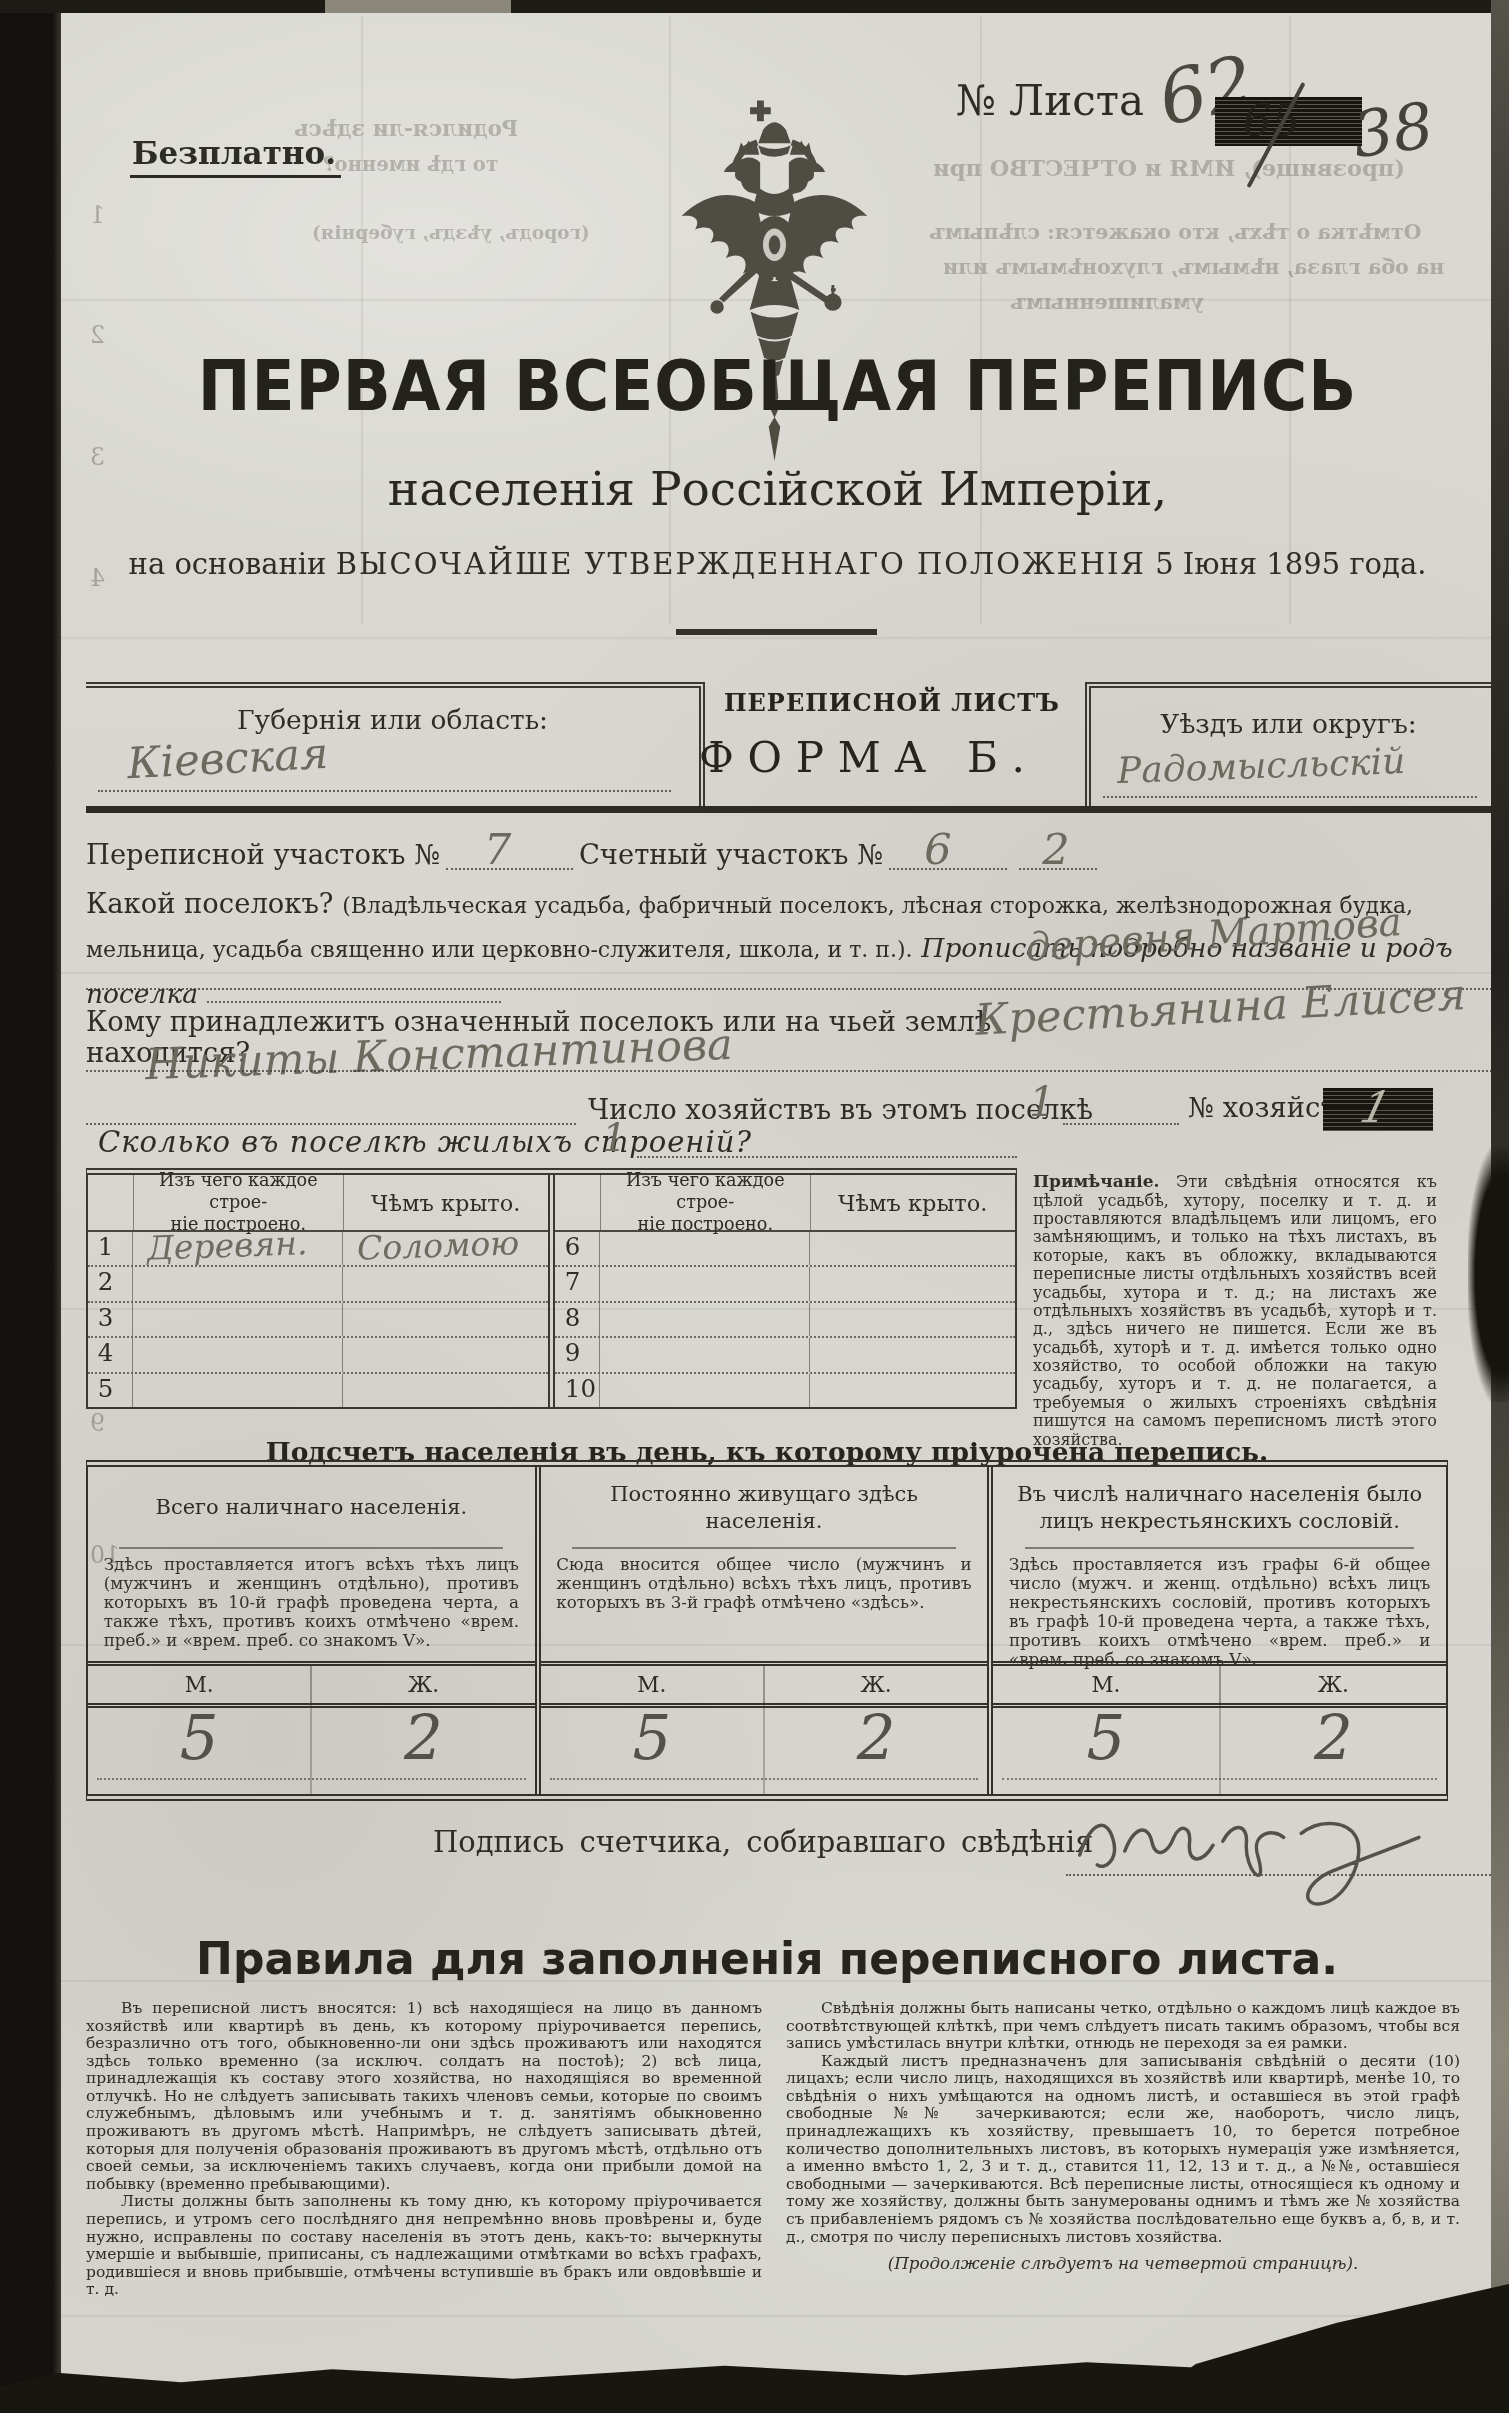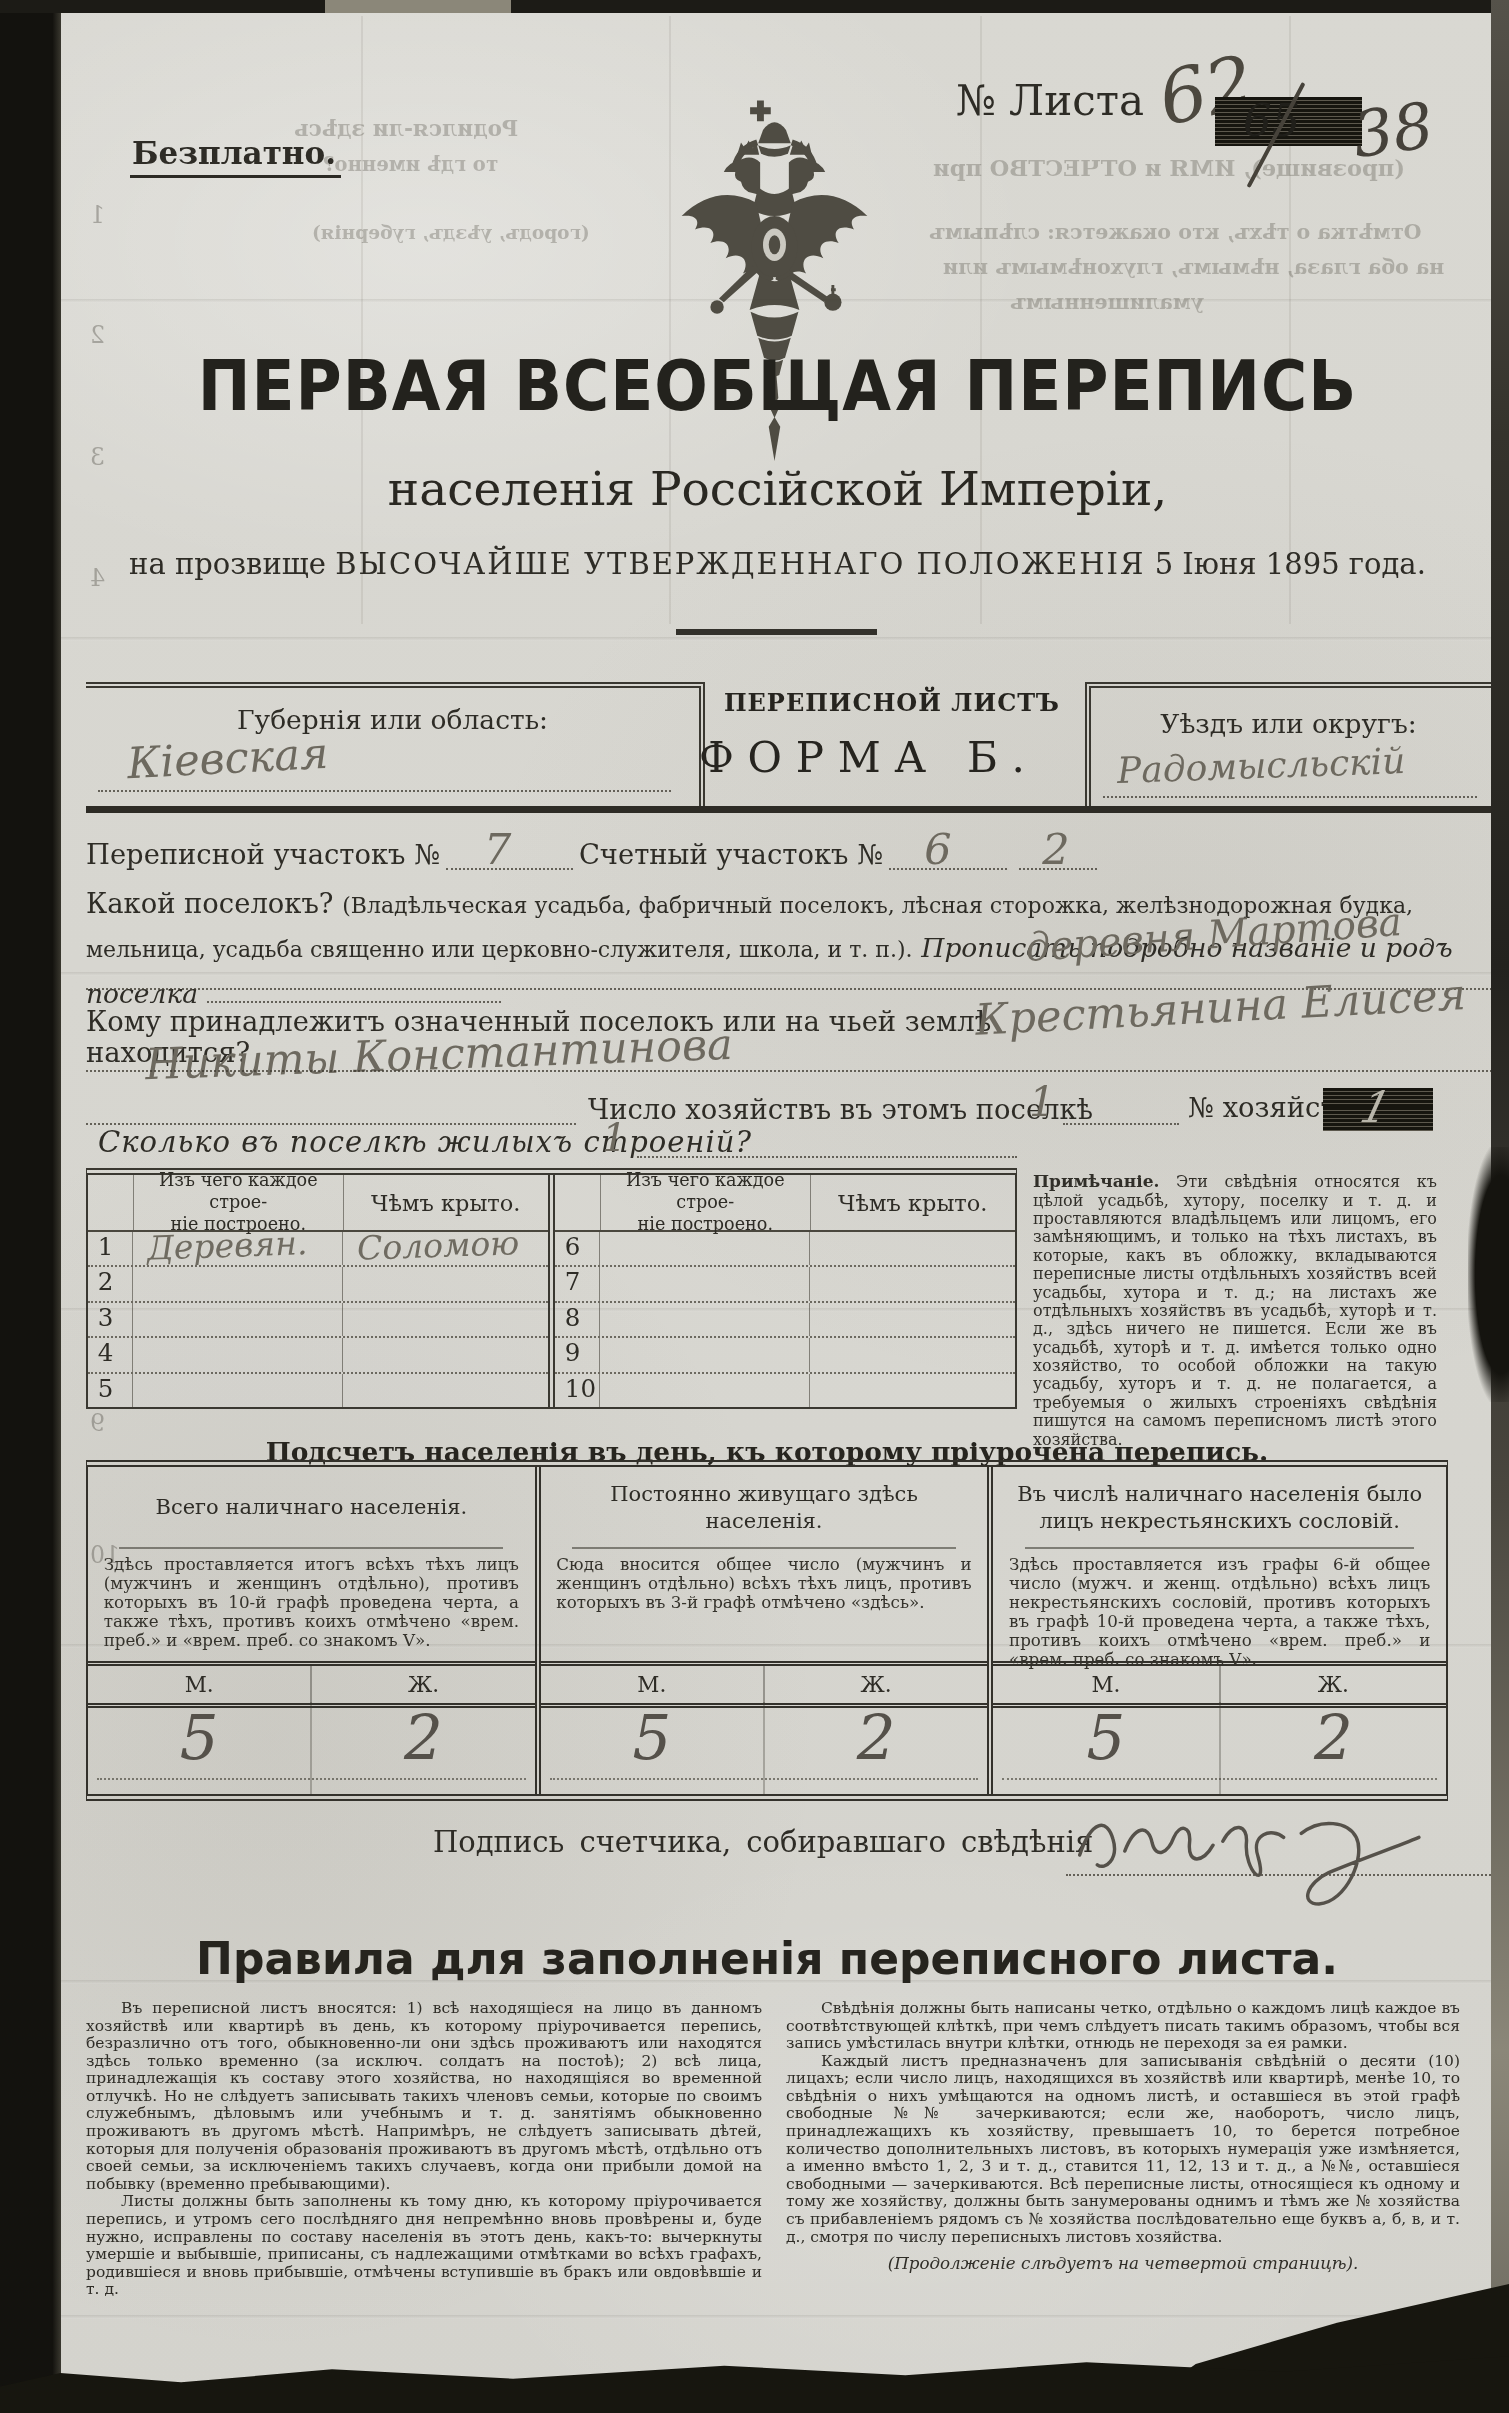--- a/index.html
+++ b/index.html
@@ -205,21 +205,21 @@
   <div class="abs" id="sheetlbl">№ Листа</div>
   <div class="abs hw" id="hw62">62</div>
   <div class="abs" id="hatch37"></div>
   <div class="abs hw" id="v37">65</div>
   <div class="abs" id="strike37"></div>
   <div class="abs hw" id="hw38">38</div>
 
   <div class="abs ctr sans" id="t1">ПЕРВАЯ ВСЕОБЩАЯ ПЕРЕПИСЬ</div>
   <div class="abs ctr" id="t2">населенія Россійской Имперіи,</div>
   <div class="abs ctr" id="t3">
-    <span>на прозвище</span>
+    <span>на основаніи</span>
     <span class="caps">ВЫСОЧАЙШЕ УТВЕРЖДЕННАГО ПОЛОЖЕНІЯ</span>
     <span>5 Іюня 1895 года.</span>
   </div>
   <div class="abs" id="hr1"></div>
 
   <div class="abs hbox" id="gubbox"></div>
   <div class="abs" id="gublbl">Губернія или область:</div>
   <div class="abs hw" id="gubhw">Кіевская</div>
   <div class="abs dot" id="gubdot"></div>
 

